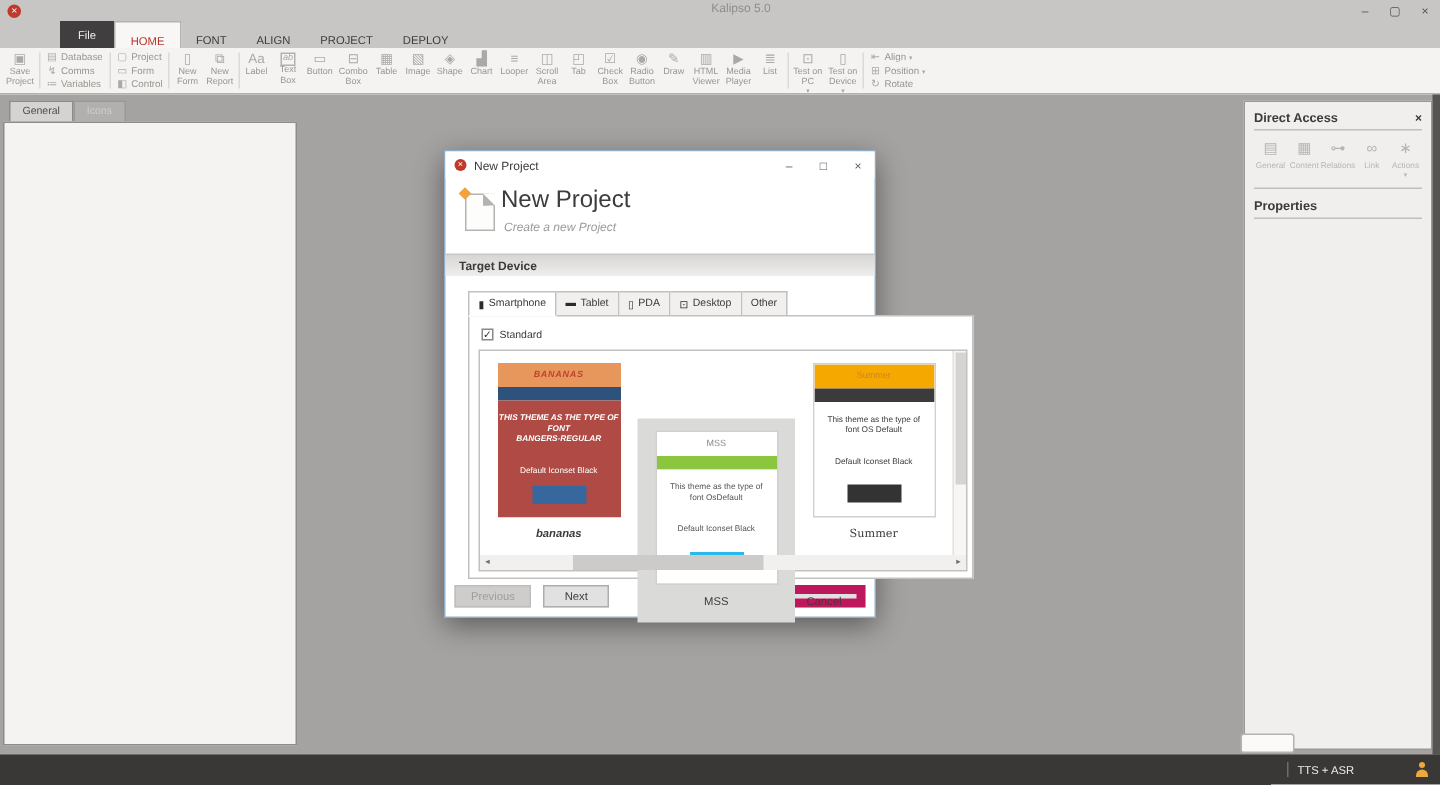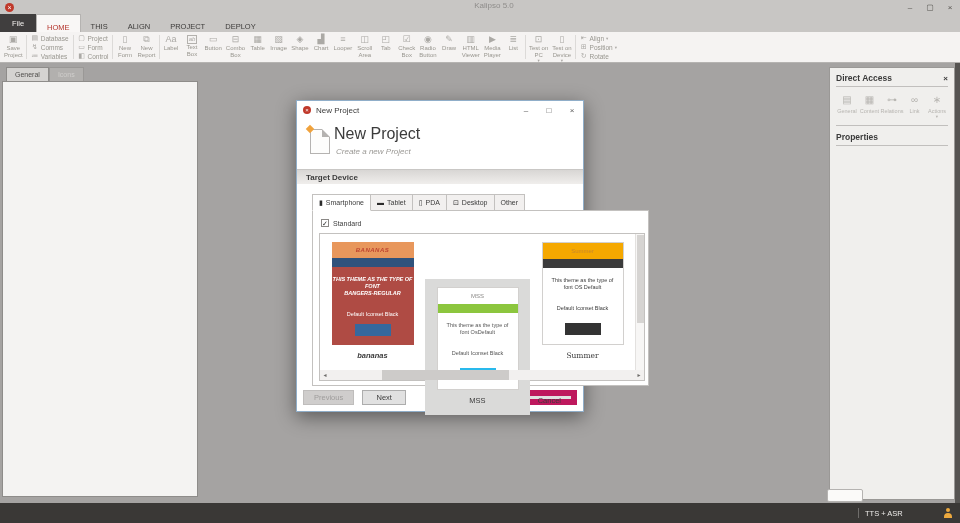--- a/index.html
+++ b/index.html
@@ -8,21 +8,21 @@
 
   
   .titlebar { position:absolute; left:0; top:0; width:960px; height:14px; background:#c8c6c4; }
   .appicon { position:absolute; left:5px; top:3px; width:9px; height:9px; border-radius:50%; background:#c0392b; color:#fff; font-size:7px; line-height:9px; text-align:center; }
   .wtitle { position:absolute; left:0; right:0; top:1px; text-align:center; font-size:8px; color:#8f8d8b;margin-left:28px; }
   .wctrls { position:absolute; right:4px; top:0; height:14px; display:flex; gap:8px; align-items:center; color:#55534f; font-size:8px; }
   .wctrls span { width:12px; text-align:center; }
 
   .tabrow { position:absolute; left:0; top:14px; width:960px; height:18px; background:#c8c6c4; display:flex; align-items:stretch; font-size:7.5px; }
   .rtab { padding:12px 10px; display:flex; align-items:center; color:#3d3b3a; }
-  .rtab.file { background:#403e3e; color:#f2f0ee; padding:0 12px; }
+  .rtab.file { background:#403e3e; color:#f2f0ee; padding:0 12px;margin-left:40px; }
   .rtab.active { background:#f9f7f6; color:#b5342c; border:1px solid #b5b3b1; border-bottom:none; }
 
   .ribbon { position:absolute; left:0; top:32px; width:960px; height:31px; background:#f5f3f2; border-bottom:1px solid #b5b3b1; display:flex; align-items:stretch; padding:1px 2px; overflow:hidden; }
   .rgroup { display:flex; align-items:stretch; }
   .rgroup.stack { flex-direction:column; justify-content:center; gap:1px; padding:0 3px; }
   .rsep { width:1px; background:#dcdad8; margin:2px 1px; }
   .rlarge { min-width:21px; padding:1px 2px; display:flex; flex-direction:column; align-items:center; color:#98968f; }
   .rlic { height:11px; font-size:9px; line-height:11px; color:#aba9a5; }
   .rlic.boxed { font-size:6px; border:1px solid #b3b1ad; padding:0 1px; height:9px; line-height:7px; margin-top:1px; font-style:italic; }
   .rllab { font-size:6px; line-height:6.5px; text-align:center; }
@@ -120,21 +120,21 @@
     <div class="wctrls">
       <span>–</span>
       <span>▢</span>
       <span>×</span>
     </div>
   </div>
 
   <div class="tabrow">
       <div class="rtab file">File</div>
       <div class="rtab active">HOME</div>
-      <div class="rtab">THIS</div>
+      <div class="rtab">FONT</div>
       <div class="rtab">ALIGN</div>
       <div class="rtab">PROJECT</div>
       <div class="rtab">DEPLOY</div>
     </div>
   <div class="ribbon">
       <div class="rgroup large">
         <div class="rlarge">
           <div class="rlic">▣</div>
           <div class="rllab">
             <div>Save</div>

